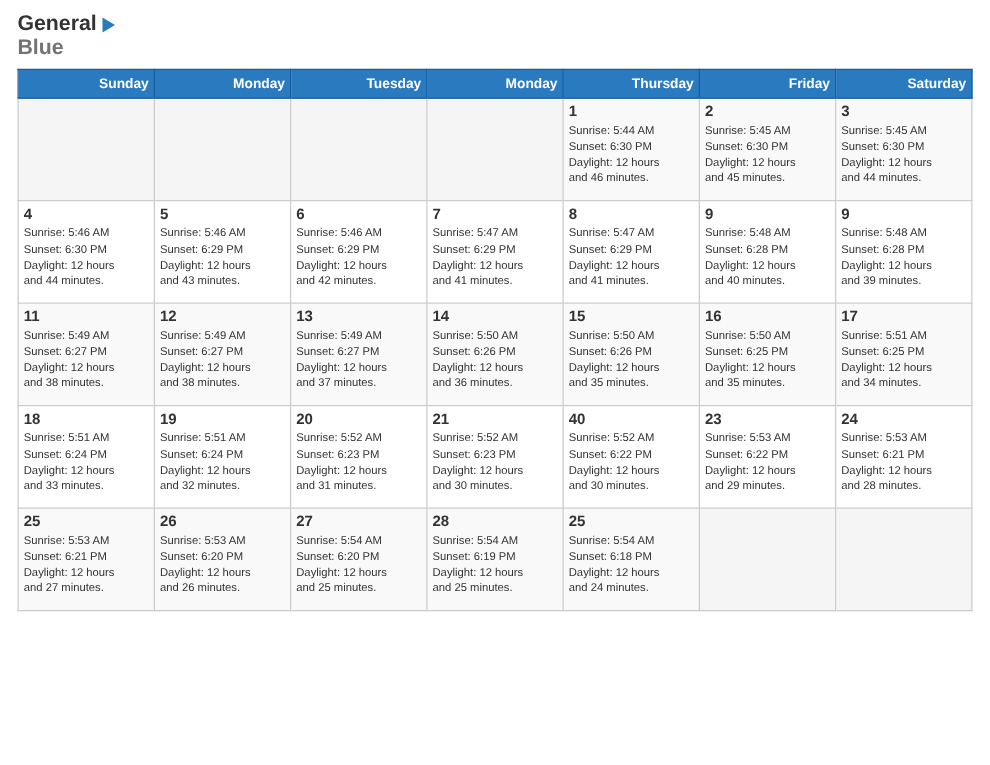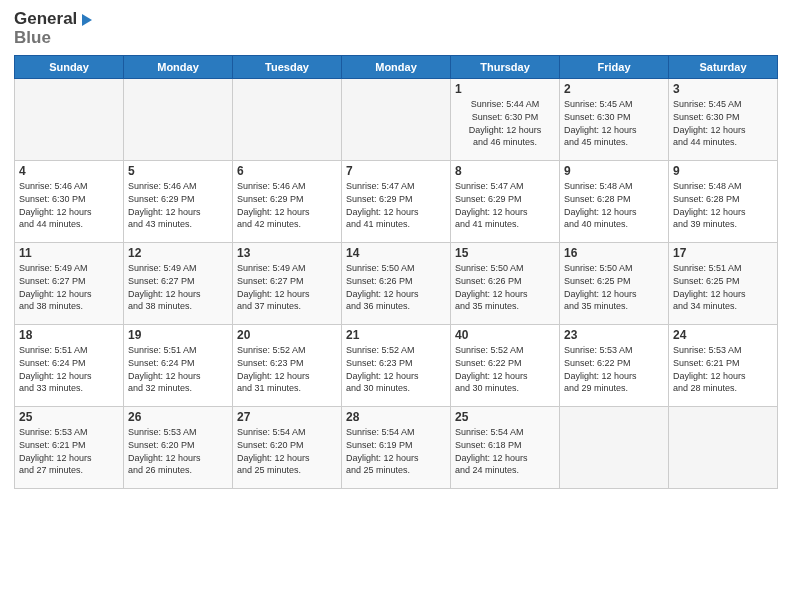--- a/index.html
+++ b/index.html
@@ -42,21 +42,21 @@
       width: 100%;
       border-collapse: collapse;
       table-layout: fixed;
     }
     thead th {
       background-color: #2a7abf;
       color: #fff;
       font-size: 11px;
       font-weight: bold;
       padding: 5px 4px;
-      text-align: center;
+      text-align: right;
       border: 1px solid #1a5a9f;
     }
     tbody td {
       border: 1px solid #ccc;
       vertical-align: top;
       padding: 3px 4px;
       font-size: 9.5px;
       color: #333;
       height: 82px;
       background: #fff;
@@ -112,21 +112,21 @@
         </tr>
     </thead>
     <tbody id="calendar-body">
     <tr>
           <td class="empty"></td>
           <td class="empty"></td>
           <td class="empty"></td>
           <td class="empty"></td>
           <td>
             <span class="day-num">1</span>
-            <div class="day-info" style="white-space: pre-line; text-align: center;">Sunrise: 5:44 AM
+            <div class="day-info" style="white-space: pre-line;">Sunrise: 5:44 AM
 Sunset: 6:30 PM
 Daylight: 12 hours
 and 46 minutes.</div>
           </td>
           <td>
             <span class="day-num">2</span>
             <div class="day-info" style="white-space: pre-line;">Sunrise: 5:45 AM
 Sunset: 6:30 PM
 Daylight: 12 hours
 and 45 minutes.</div>

